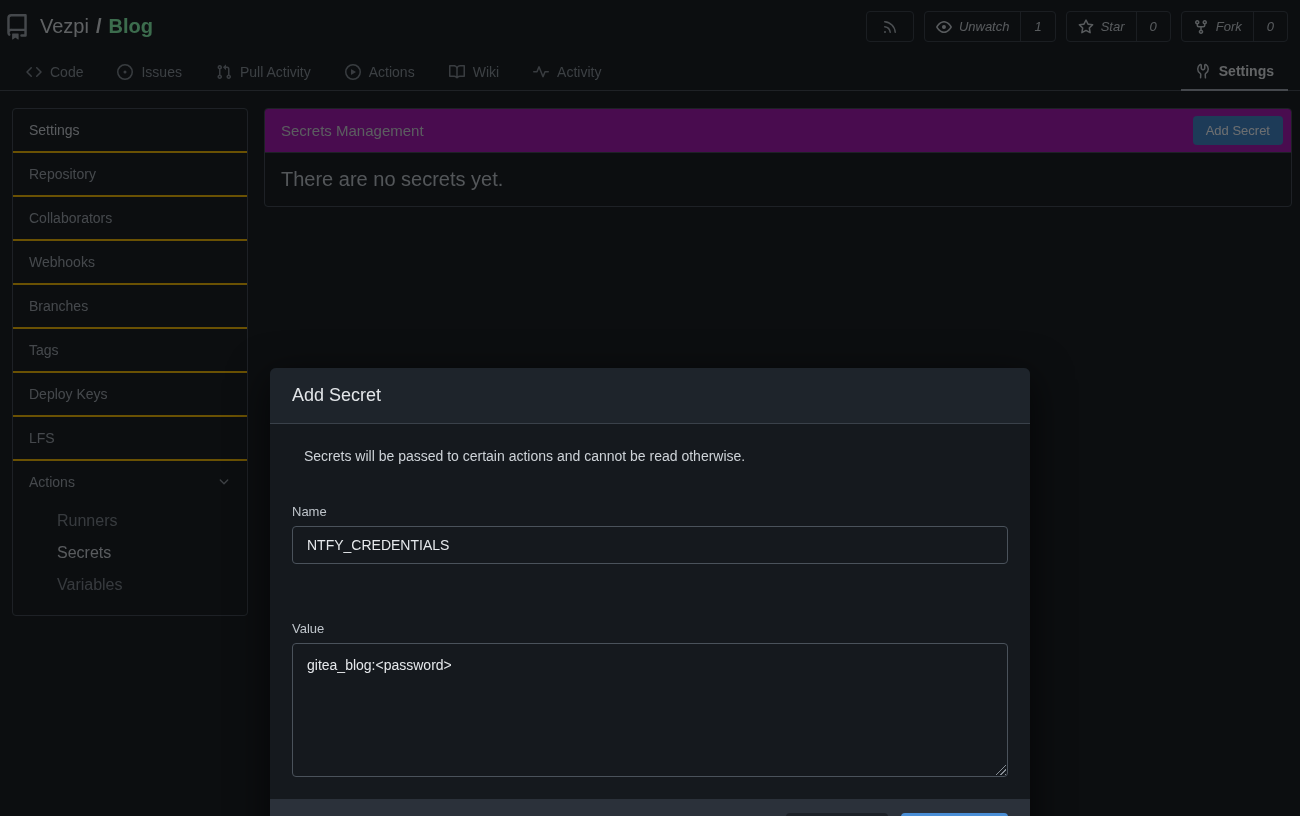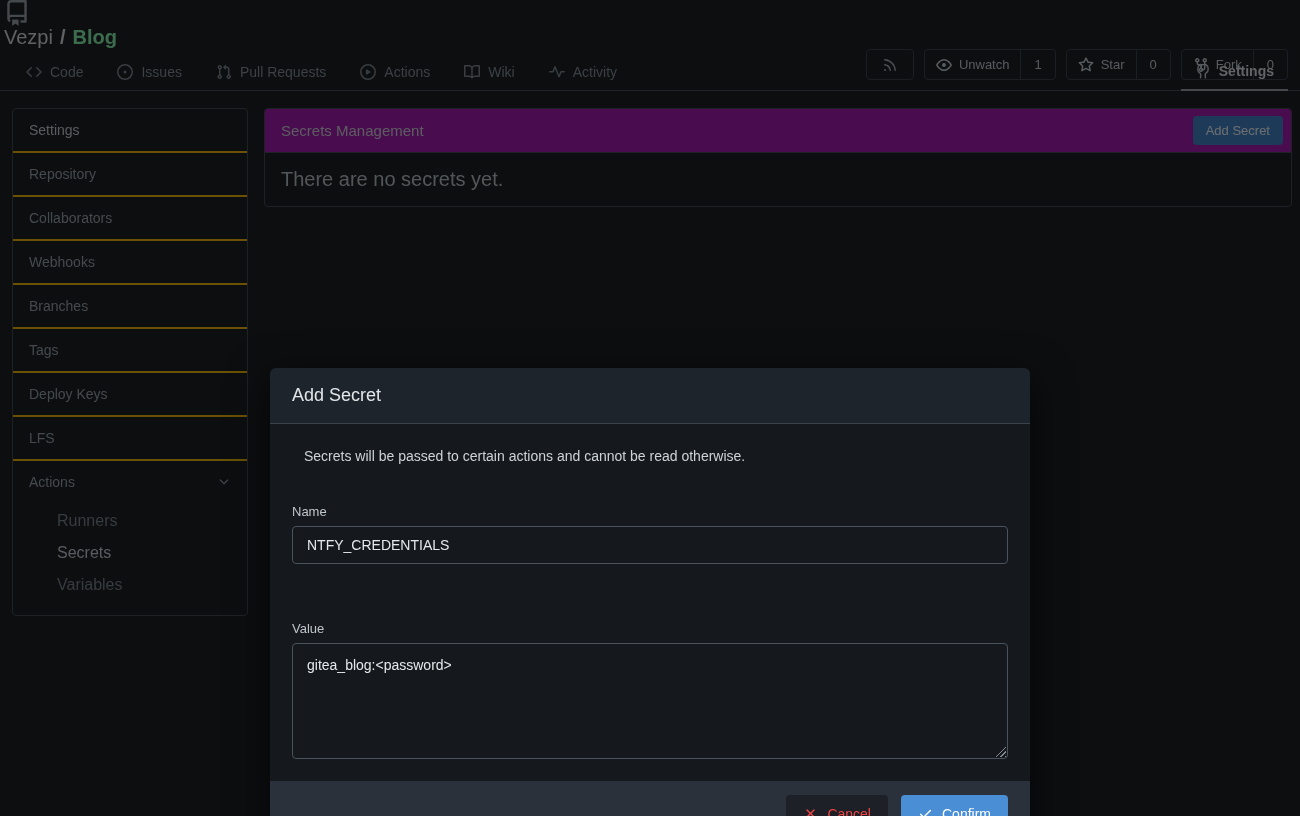--- a/index.html
+++ b/index.html
@@ -9,35 +9,35 @@
     font-family:"Liberation Sans", sans-serif;
     color:#cdd2d7;
     position:relative;
     overflow:hidden;
   }
   svg { display:block; flex:none; }
 
   
   .top-header {
     position:absolute; top:0; left:0; right:0; height:53px;
-    display:flex; padding:0 12px 0 4px;flex-direction:column;
+    display:flex; align-items:center; padding:0 12px 0 4px;
   }
   .repo-icon { color:#9aa1a8; margin-right:10px; }
   .repo-title { display:flex; align-items:baseline; gap:7px; font-size:20px; color:#d3d8dc; }
   .repo-title .owner { color:#d3d8dc; text-decoration:none; cursor:pointer; }
   .repo-title .sep { color:#d3d8dc; font-weight:700; }
   .repo-title .name { font-weight:700; color:#86efac; cursor:pointer; }
   .repo-buttons { margin-left:auto; display:flex; gap:10px; }
   .icon-btn {
     width:48px; height:31px; display:flex; align-items:center; justify-content:center;
     border:1px solid #3d444d; border-radius:4px; color:#aab1b8; background:transparent; cursor:pointer;
   }
   .seg-btn {
     display:flex; height:31px; border:1px solid #3d444d; border-radius:4px;
-    overflow:hidden; font-size:13px; color:#c3c9cf; cursor:pointer;
+    overflow:hidden; font-size:13px; color:#c3c9cf; cursor:pointer;font-style:italic;
   }
   .seg-label { display:flex; align-items:center; gap:7px; padding:0 11px; }
   .seg-count { display:flex; align-items:center; padding:0 13px; border-left:1px solid #3d444d; }
 
   
   .nav-tabs {
     position:absolute; top:53px; left:0; right:0; height:38px;
     display:flex; align-items:stretch; padding:0 12px 0 16px;
     border-bottom:1px solid #454d55;
     font-size:14px;
@@ -108,21 +108,21 @@
   .modal-desc { font-size:14px; color:#ced3d8; margin:3px 12px 19px; }
   .field-label { font-size:13px; font-weight:500; color:#bfc5cb; margin-bottom:7px;margin-top:40px; }
   .text-input {
     width:100%; height:38px; background:transparent; border:1px solid #4a525b;
     border-radius:4px; color:#e6e9ec; font-size:14px; padding:0 14px;
     font-family:inherit; outline:none;
   }
   .field-gap { height:17px; }
   .textarea-wrap { position:relative; }
   .text-area {
-    width:100%; height:116px; background:transparent; border:1px solid #4a525b;
+    width:100%; height:134px; background:transparent; border:1px solid #4a525b;
     border-radius:4px; color:#e6e9ec; font-size:14px; padding:11px 14px;
     font-family:inherit; outline:none; resize:none; line-height:1.45; display:block;
   }
   .resize-grip {
     position:absolute; right:2px; bottom:2px; width:13px; height:13px; cursor:nwse-resize;
     background:repeating-linear-gradient(135deg, transparent 0 2px, #99a1a9 2px 3px);
     clip-path:polygon(100% 0, 100% 100%, 0 100%);
     opacity:.85;
   }
   .modal-footer {
@@ -212,21 +212,21 @@
         </svg>
     </span>
     <span>Issues</span>
   </div>
   <div class="tab">
     <span>
       <svg width="16" height="16" viewBox="0 0 16 16" fill="currentColor">
           <path d="M1.5 3.25a2.25 2.25 0 1 1 3 2.122v5.256a2.251 2.251 0 1 1-1.5 0V5.372A2.25 2.25 0 0 1 1.5 3.25Zm5.677-.177L9.573.677A.25.25 0 0 1 10 .854V2.5h1A2.5 2.5 0 0 1 13.5 5v5.628a2.251 2.251 0 1 1-1.5 0V5a1 1 0 0 0-1-1h-1v1.646a.25.25 0 0 1-.427.177L7.177 3.427a.25.25 0 0 1 0-.354ZM3.75 2.5a.75.75 0 1 0 0 1.5.75.75 0 0 0 0-1.5Zm0 9.5a.75.75 0 1 0 0 1.5.75.75 0 0 0 0-1.5Zm8.25.75a.75.75 0 1 0 1.5 0 .75.75 0 0 0-1.5 0Z"></path>
         </svg>
     </span>
-    <span>Pull Requests</span>
+    <span>Pull Activity</span>
   </div>
   <div class="tab">
     <span>
       <svg width="16" height="16" viewBox="0 0 16 16" fill="currentColor">
           <path d="M8 0a8 8 0 1 1 0 16A8 8 0 0 1 8 0ZM1.5 8a6.5 6.5 0 1 0 13 0 6.5 6.5 0 0 0-13 0Zm4.879-2.773 4.264 2.559a.25.25 0 0 1 0 .428l-4.264 2.559A.25.25 0 0 1 6 10.559V5.442a.25.25 0 0 1 .379-.215Z"></path>
         </svg>
     </span>
     <span>Actions</span>
   </div>
   <div class="tab">

